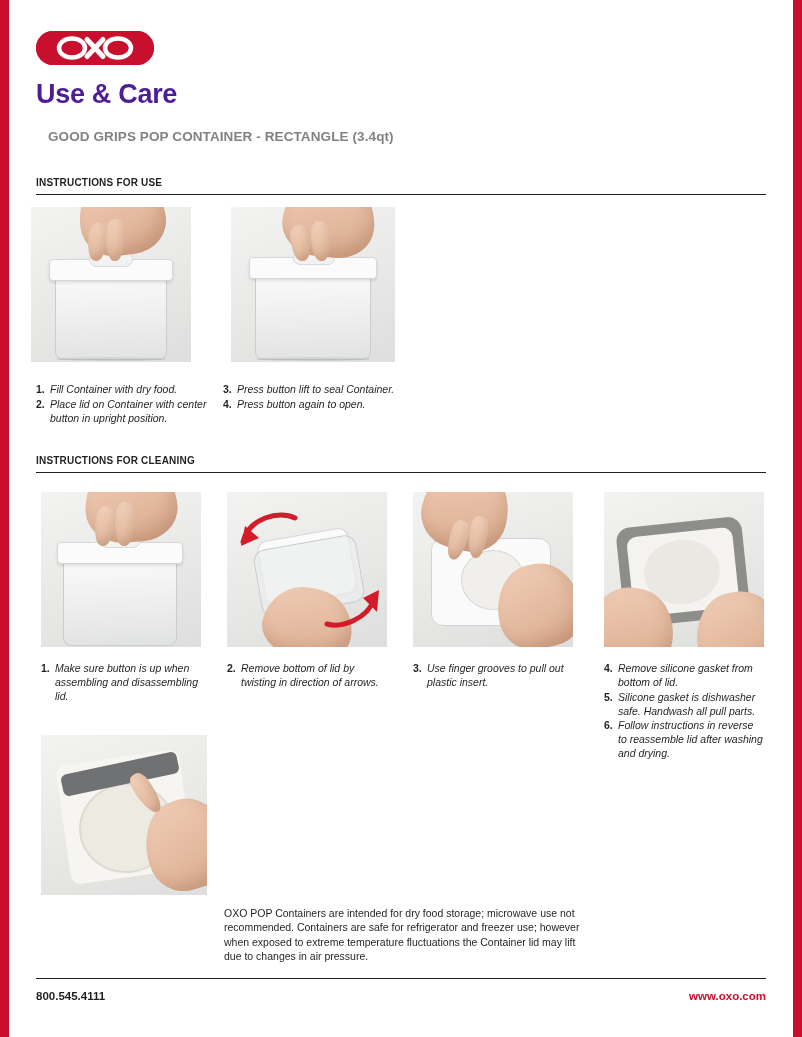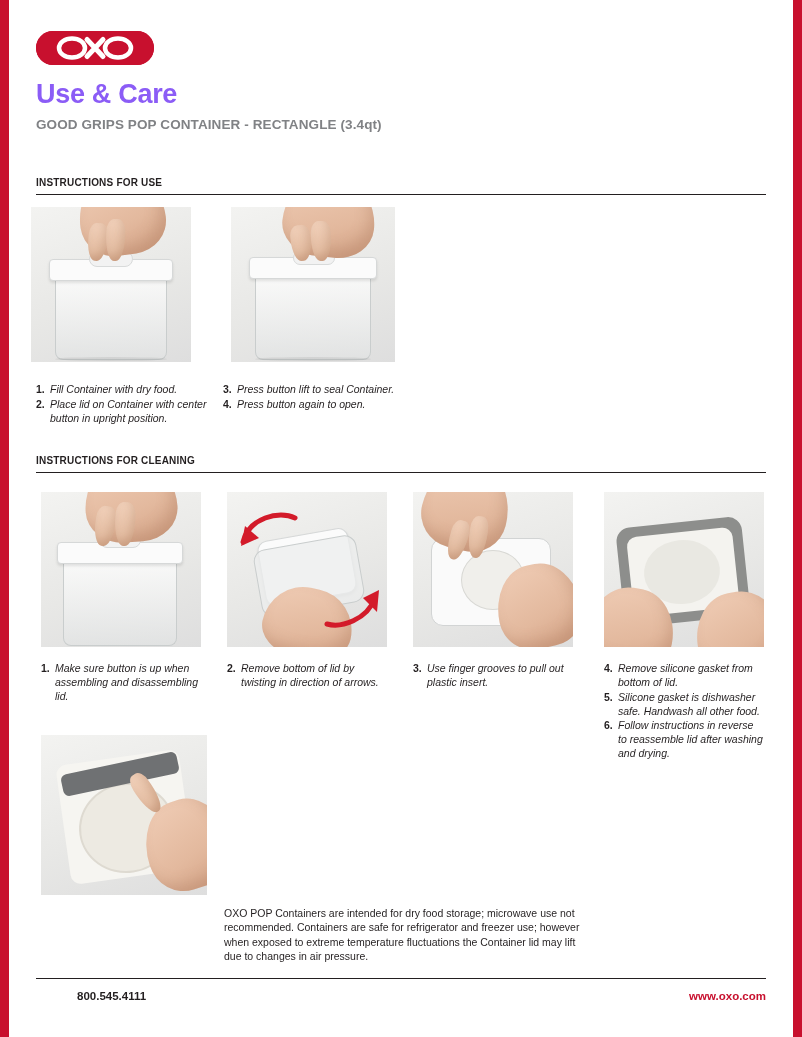--- a/index.html
+++ b/index.html
@@ -50,27 +50,27 @@
   }
 
   h1.title {
     position: absolute;
     left: 36px;
     top: 79px;
     margin: 0;
     font-size: 27px;
     font-weight: bold;
     letter-spacing: -0.3px;
-    color: #8b5cf6;
+    color: #4c1d95;
   }
   .subtitle {
     position: absolute;
     left: 36px;
     top: 117px;
-    margin: 0;
+    margin: 12px;
     font-size: 13.5px;
     font-weight: bold;
     color: #808285;
     letter-spacing: 0.1px;
   }
 
   .section-head {
     position: absolute;
     font-size: 10px;
     font-weight: bold;
@@ -179,21 +179,20 @@
     height: 1px;
     background: #231f20;
   }
   .phone {
     position: absolute;
     left: 36px;
     top: 990px;
     font-size: 11.5px;
     font-weight: bold;
     color: #231f20;
-    margin-left: 41px;
   }
   .web {
     position: absolute;
     right: 36px;
     top: 990px;
     font-size: 11.5px;
     font-weight: bold;
     color: #c8102e;
   }
 </style>
@@ -334,21 +333,21 @@
     </div>
   </div>
 
   <div class="steps" style="left:604px; top:662px; width:160px;">
     <div class="row">
       <span class="num">4.</span>
       <span class="txt">Remove silicone gasket from bottom of lid.</span>
     </div>
     <div class="row">
       <span class="num">5.</span>
-      <span class="txt">Silicone gasket is dishwasher safe. Handwash all other food.</span>
+      <span class="txt">Silicone gasket is dishwasher safe. Handwash all pull parts.</span>
     </div>
     <div class="row">
       <span class="num">6.</span>
       <span class="txt">Follow instructions in reverse to reassemble lid after washing and drying.</span>
     </div>
   </div>
 
   <div class="photo" style="left:41px; top:735px; width:166px; height:160px;">
     <div class="bg"></div>
     <div style="position:absolute; left:22px; top:22px; width:124px; height:120px; background:#f6f5f1; border-radius:10px; transform: rotate(-8deg);"></div>

